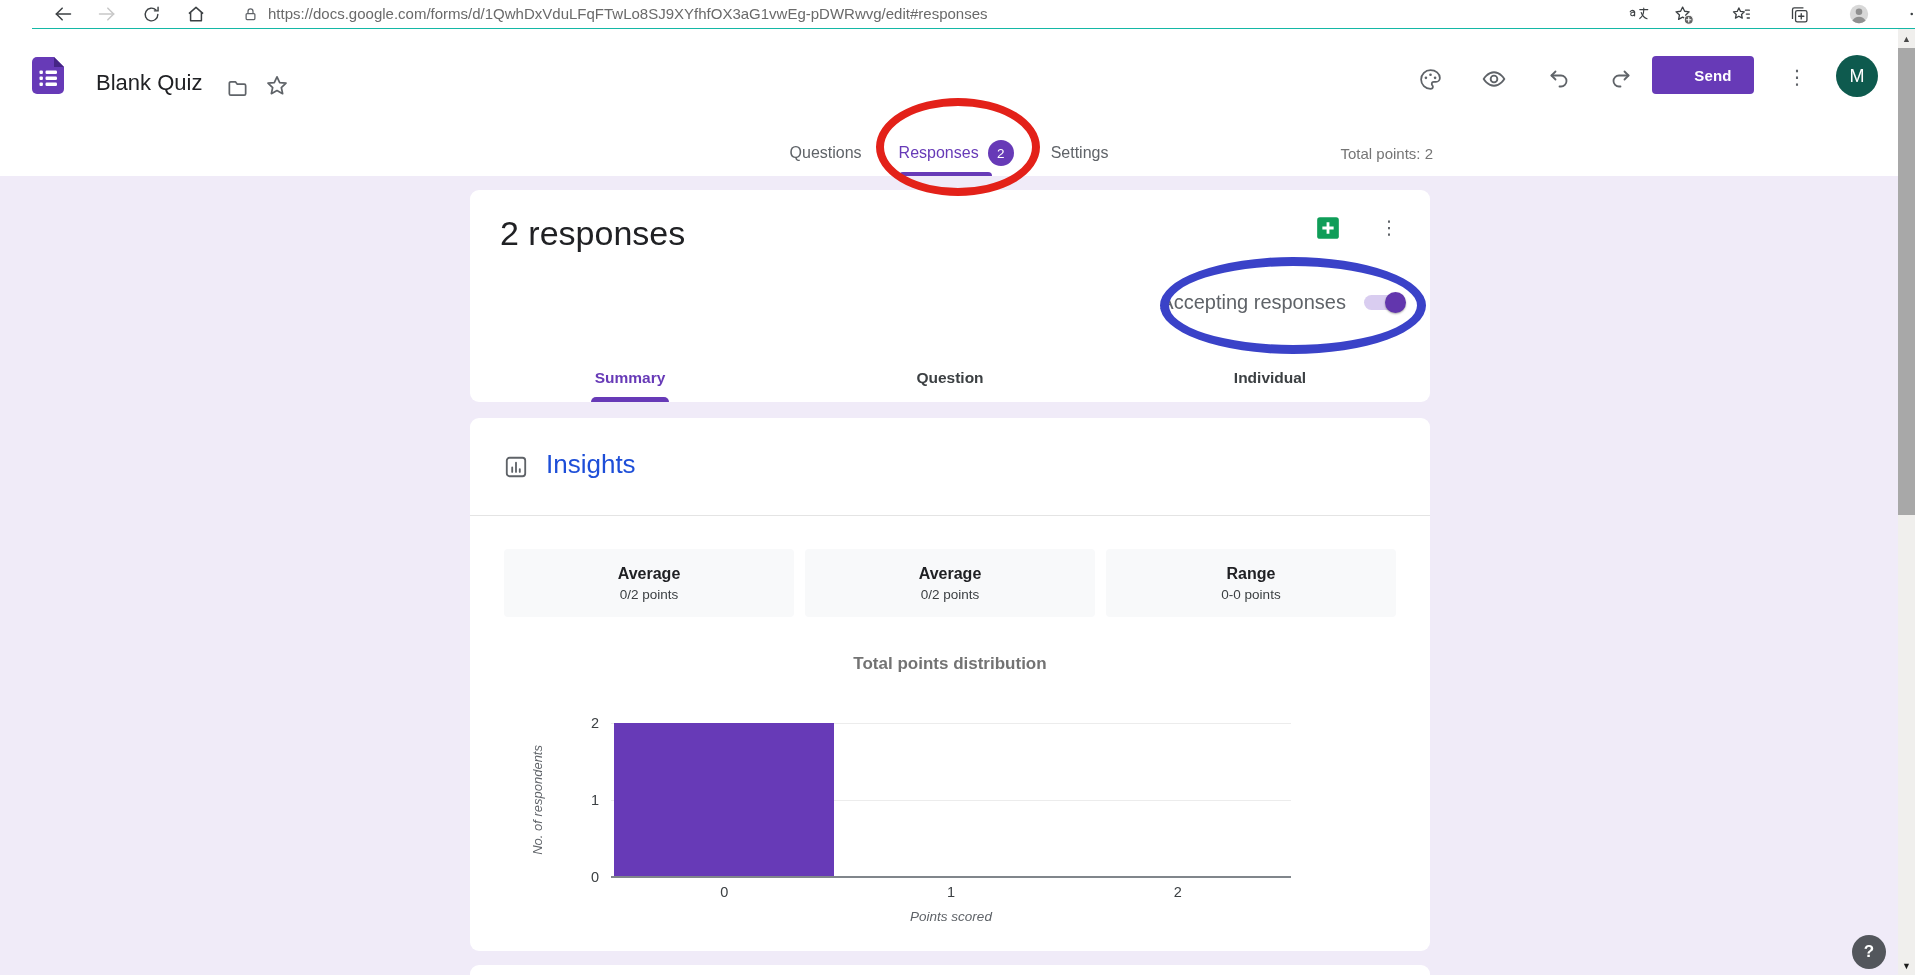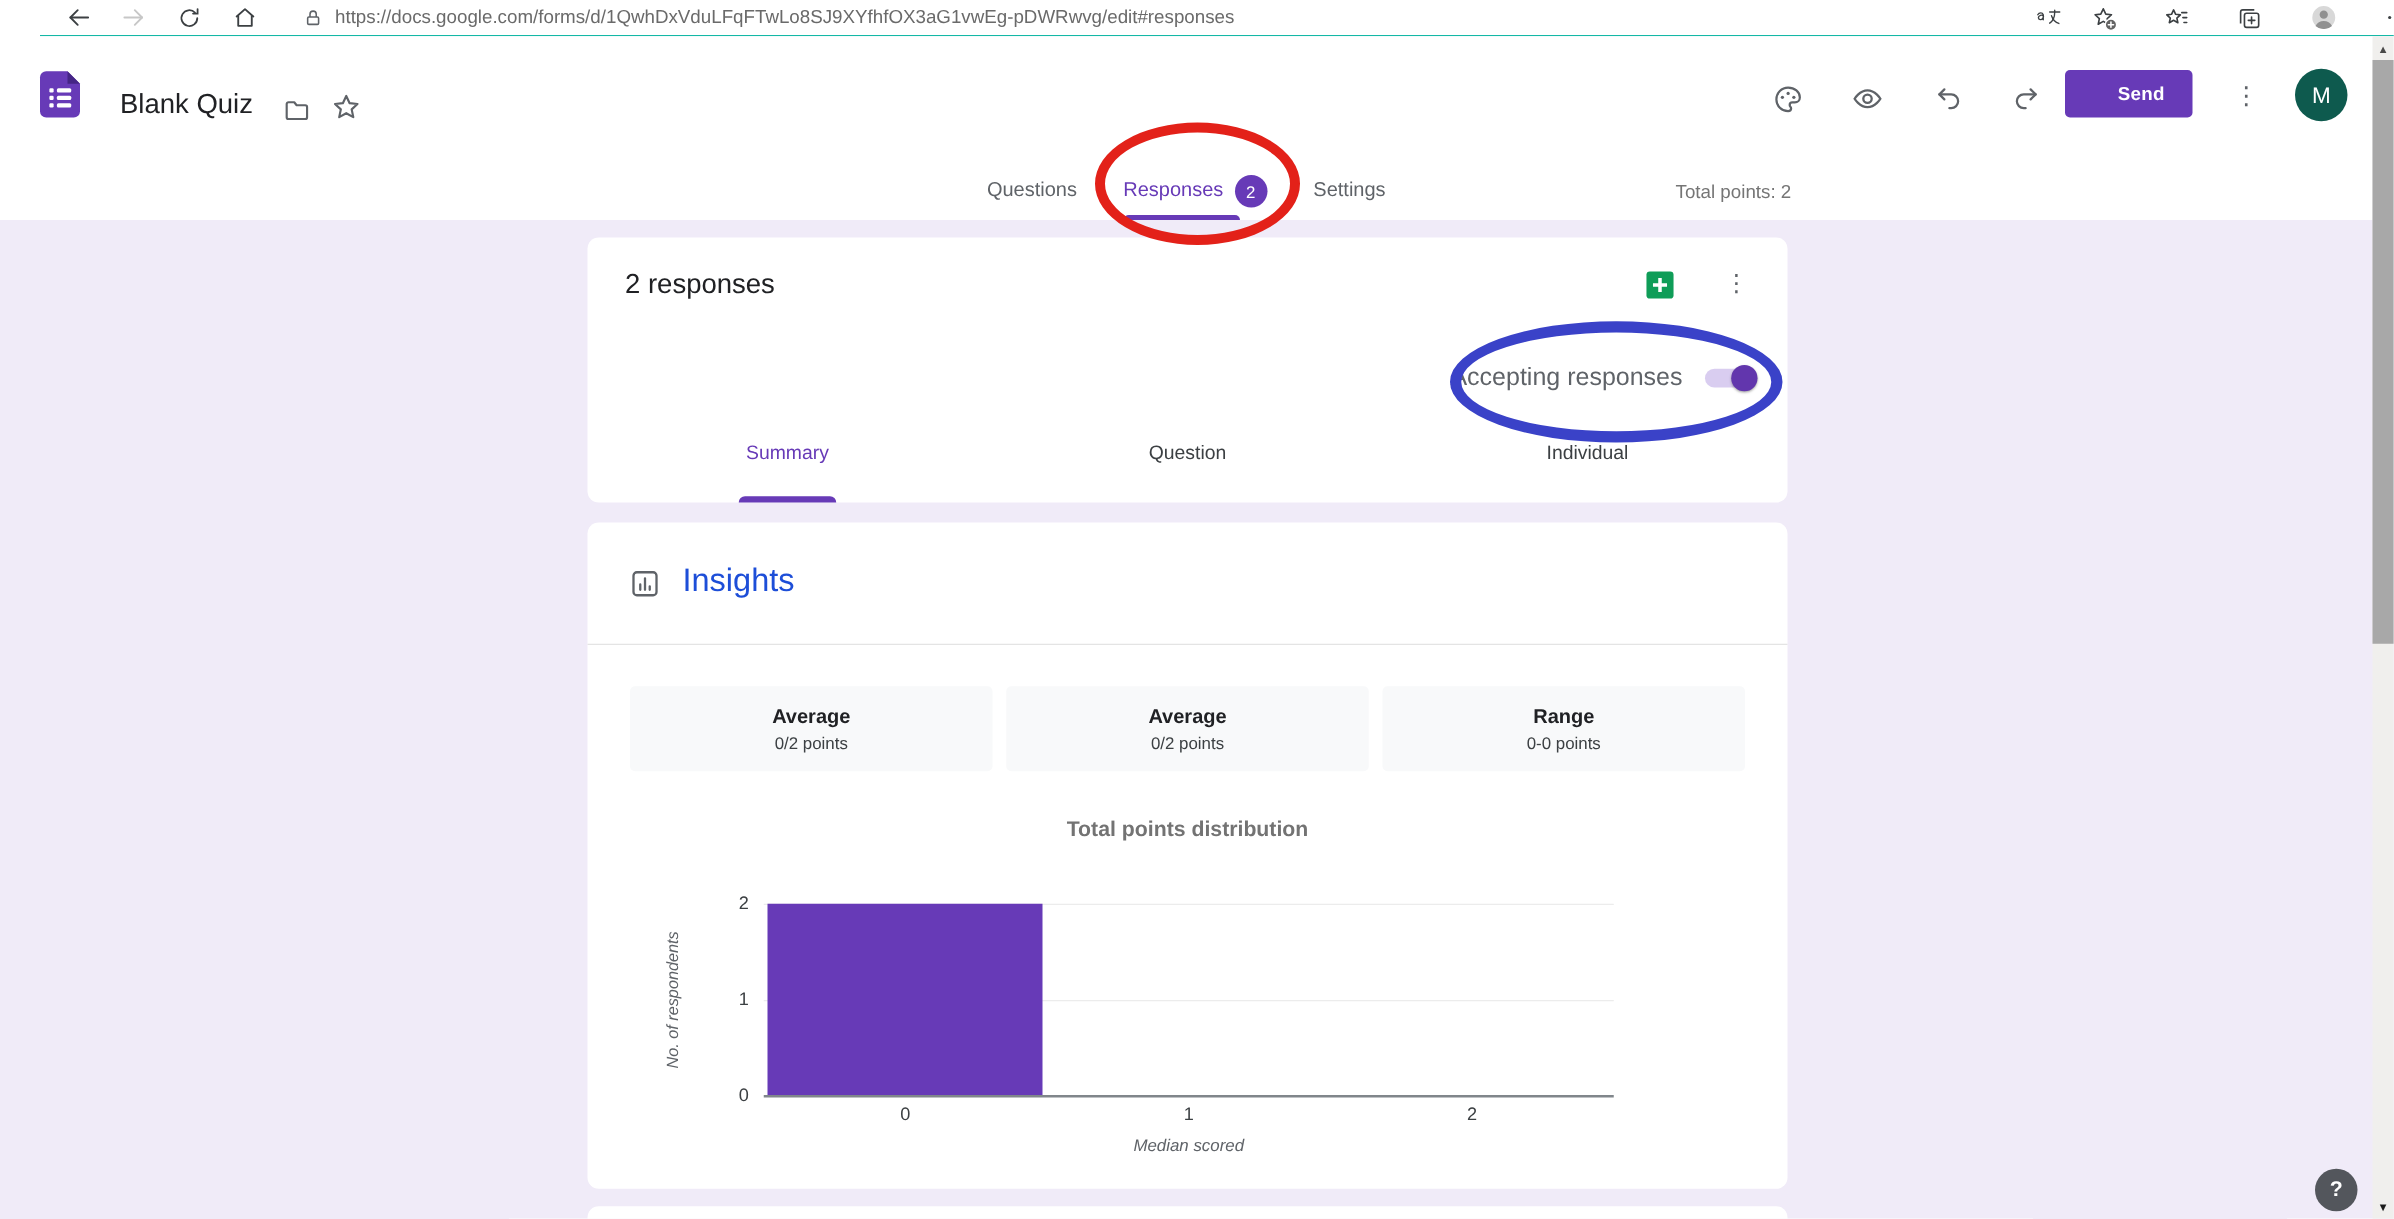--- a/index.html
+++ b/index.html
@@ -41,32 +41,32 @@
   .tab-badge { width: 26px; height: 26px; border-radius: 50%; background: #673ab7; color: #fff;
     font-size: 13.5px; font-weight: 500; display: flex; align-items: center; justify-content: center; }
   .total-points { position: absolute; right: 482px; bottom: 14px; font-size: 15px; color: #757575; }
 
   
   .page { position: absolute; top: 176px; left: 0; width: 1915px; height: 799px; background: #f0ebf8; }
   .card { position: absolute; background: #fff; border-radius: 9px; }
 
   
   .responses-card { left: 470px; top: 14px; width: 960px; height: 212px; }
-  .rc-title { position: absolute; left: 30px; top: 24px; font-size: 22px; color: #202124; }
+  .rc-title { position: absolute; left: 30px; top: 24px; font-size: 34px; color: #202124; }
   .sheets-btn { position: absolute; left: 845px; top: 25px; width: 26px; height: 26px; }
   .rc-more { position: absolute; left: 906px; top: 25px; width: 26px; text-align: center;
     font-size: 19px; color: #5f6368; line-height: 26px; }
   .accepting-row { position: absolute; right: 26px; top: 101px; display: flex; align-items: center; gap: 18px; }
   .accepting-label { font-size: 20px; color: #5f6368; }
   .toggle { position: relative; width: 40px; height: 15px; border-radius: 8px; background: #d9cdf0; }
   .toggle-knob { position: absolute; right: -2px; top: -3px; width: 21px; height: 21px; border-radius: 50%;
     background: #6236ad; box-shadow: 0 1px 2px rgba(0,0,0,.35); }
   .sub-tabs { position: absolute; left: 0; bottom: 0; width: 100%; height: 48px; display: flex; }
-  .sub-tab { position: relative; flex: 1; display: flex; justify-content: center;
-    font-size: 15.5px; font-weight: 400; color: #3c4043; cursor: pointer; }
+  .sub-tab { position: relative; flex: 1; display: flex; align-items: center; justify-content: center;
+    font-size: 15.5px; font-weight: 700; color: #3c4043; cursor: pointer; }
   .sub-tab.active { color: #673ab7; }
   .sub-underline { position: absolute; bottom: 0; left: 50%; transform: translateX(-50%);
     width: 78px; height: 5px; background: #673ab7; border-radius: 5px 5px 0 0; }
 
   
   .insights-card { left: 470px; top: 242px; width: 960px; height: 533px; }
   .ic-icon { position: absolute; left: 33px; top: 36px; width: 26px; height: 26px; }
   .ic-title { position: absolute; left: 76px; top: 31px; font-size: 26px; color: #1d4ed8; }
   .divider { position: absolute; left: 0; top: 97px; width: 100%; height: 1px; background: #e4e4e4; }
   .stats-row { position: absolute; left: 34px; top: 131px; width: 892px; display: flex; gap: 11px; }
@@ -355,21 +355,21 @@
             </div>
           </div>
         <div class="baseline"></div>
       </div>
 
       <div class="x-ticks">
           <div class="x-tick">0</div>
           <div class="x-tick">1</div>
           <div class="x-tick">2</div>
         </div>
-      <div class="xlabel">Median scored</div>
+      <div class="xlabel">Points scored</div>
     </div>
 
     <div class="card next-card-peek"></div>
 
     <div class="help-fab">?</div>
   </div>
 
   <div class="scrollbar">
     <div class="sb-arrow sb-up">▲</div>
     <div class="sb-thumb"></div>

